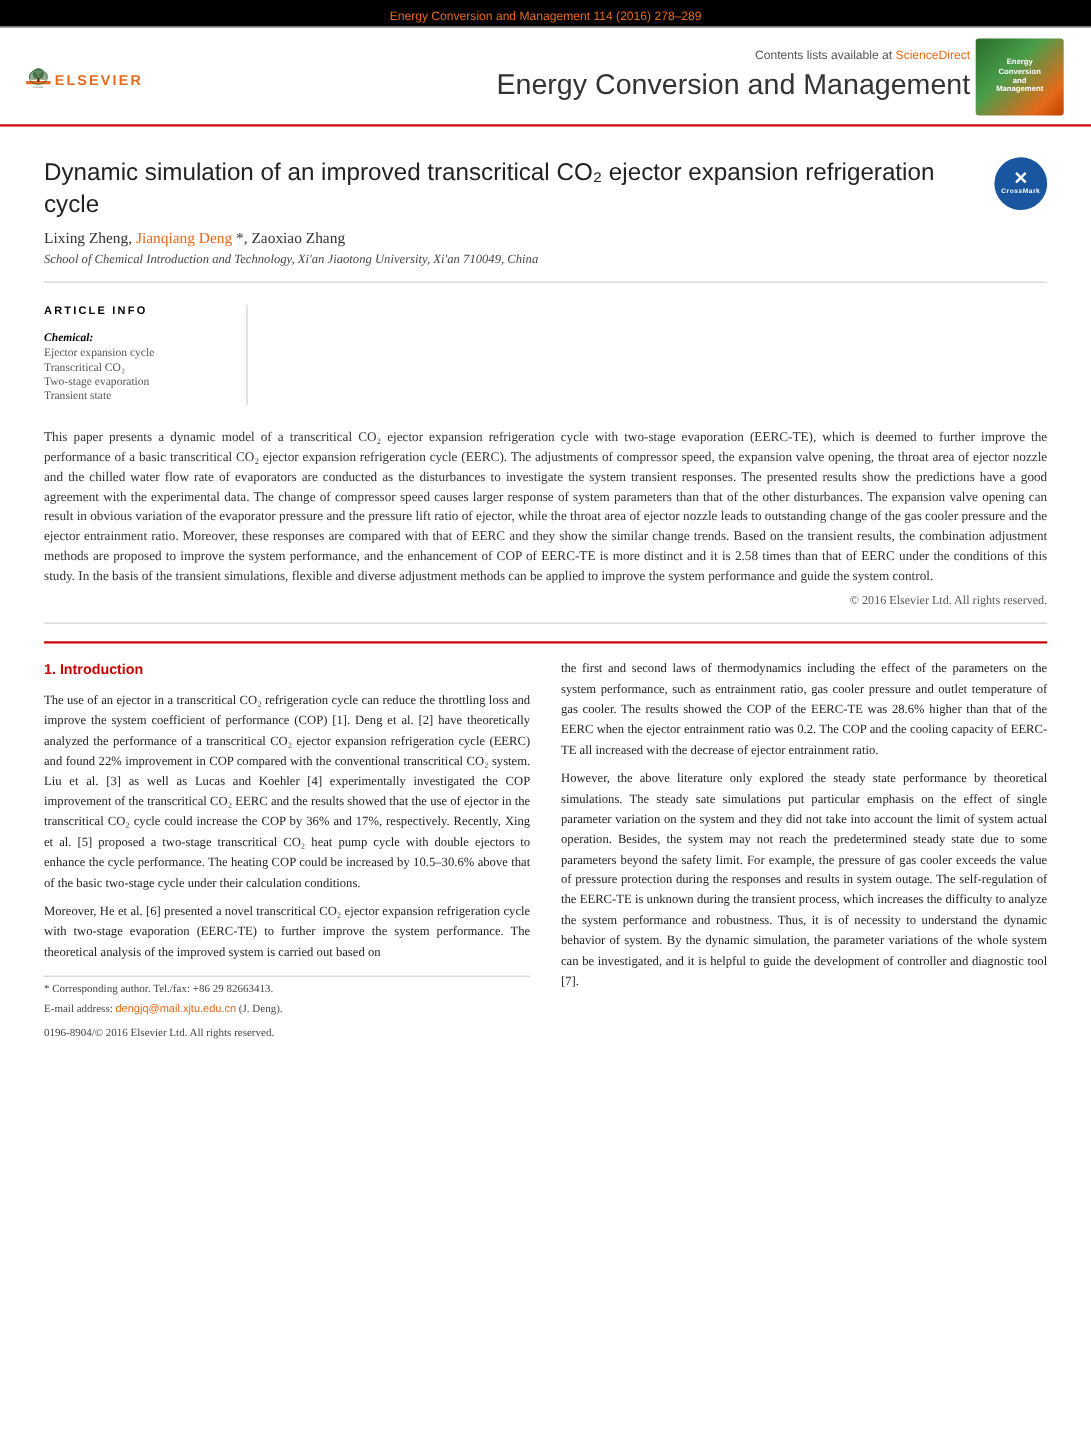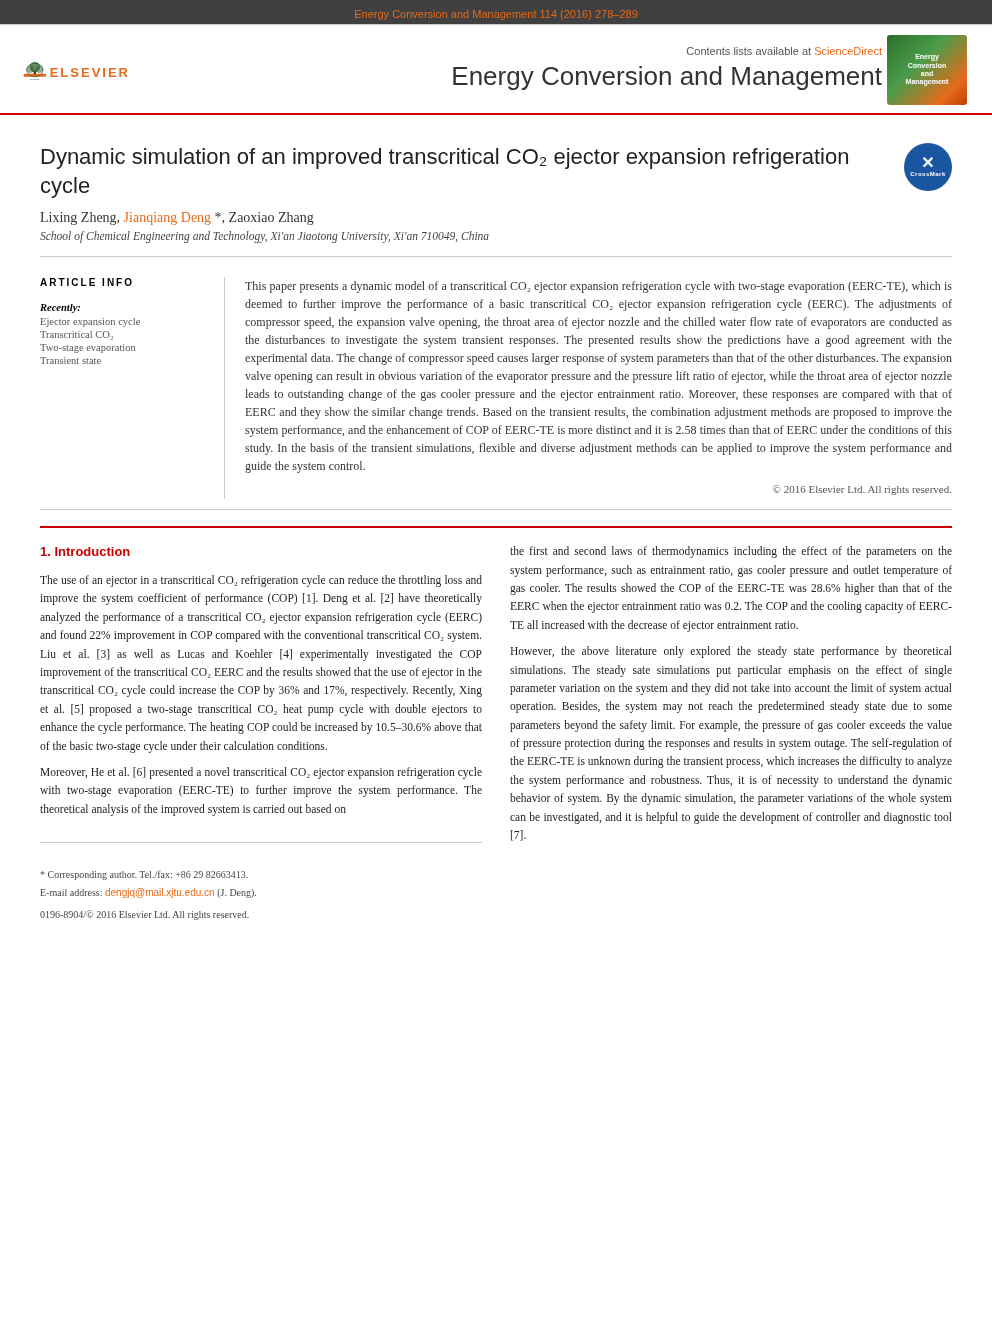--- a/index.html
+++ b/index.html
@@ -5,21 +5,21 @@
     * { margin: 0; padding: 0; box-sizing: border-box; }
     body {
       width: 992px;
       min-height: 1323px;
       background: #fff;
       font-family: 'Times New Roman', Times, serif;
       font-size: 13px;
       color: #000;
     }
     .top-bar {
-      background: #404040;
+      background: #000000;
       text-align: center;
       padding: 6px 0 2px 0;
       border-bottom: 1px solid #ccc;
     }
     .top-bar-link {
       color: #e56a1b;
       font-size: 11px;
       font-family: Arial, sans-serif;
     }
     .header-section {
@@ -153,20 +153,21 @@
     }
     .divider {
       border: none;
       border-top: 1px solid #ccc;
       margin: 10px 0;
     }
     .two-col {
       display: flex;
       gap: 20px;
       margin-top: 20px;
+      flex-direction: column;
     }
     .article-info {
       width: 185px;
       flex-shrink: 0;
       padding-right: 15px;
       border-right: 1px solid #ccc;
     }
     .section-header {
       font-family: Arial, sans-serif;
       font-size: 10px;
@@ -244,22 +245,22 @@
       font-family: Arial, sans-serif;
       font-weight: bold;
       color: #c00;
       margin-bottom: 8px;
     }
     .body-col p {
       margin-bottom: 8px;
     }
     .footnote-area {
       border-top: 1px solid #ccc;
-      margin-top: 24px;
-      padding-top: 24px;
+      margin-top: 12px;
+      padding-top: 4px;
       font-size: 10px;
       color: #444;
     }
     .footnote-area .fn-line {
       margin-bottom: 2px;
     }
     .doi-link {
       color: #e56a1b;
       font-size: 10px;
       font-family: Arial, sans-serif;
@@ -315,32 +316,32 @@
         <div class="crossmark-x">✕</div>
         <div class="crossmark-text">CrossMark</div>
       </div>
     </div>
   </div>
 
   <div class="authors">
     Lixing Zheng, <span class="author-link">Jianqiang Deng</span> *, Zaoxiao Zhang
   </div>
 
-  <div class="affiliation">School of Chemical Engineering and Technology, Xi'an Jiaotong University, Xi'an 710049, China</div>
+  <div class="affiliation">School of Chemical Introduction and Technology, Xi'an Jiaotong University, Xi'an 710049, China</div>
 
   <hr class="divider">
 
   <div class="two-col">
 
     <div class="article-info">
       <div class="section-header">ARTICLE INFO</div>
 
 
       <div class="keywords-section">
-        <span class="kw-label">Recently:</span>
+        <span class="kw-label">Chemical:</span>
         <span class="kw-item">Ejector expansion cycle</span>
         <span class="kw-item">Transcritical CO₂</span>
         <span class="kw-item">Two-stage evaporation</span>
         <span class="kw-item">Transient state</span>
       </div>
     </div>
 
     <div class="abstract-col">
       <div class="abstract-text">This paper presents a dynamic model of a transcritical CO₂ ejector expansion refrigeration cycle with two-stage evaporation (EERC-TE), which is deemed to further improve the performance of a basic transcritical CO₂ ejector expansion refrigeration cycle (EERC). The adjustments of compressor speed, the expansion valve opening, the throat area of ejector nozzle and the chilled water flow rate of evaporators are conducted as the disturbances to investigate the system transient responses. The presented results show the predictions have a good agreement with the experimental data. The change of compressor speed causes larger response of system parameters than that of the other disturbances. The expansion valve opening can result in obvious variation of the evaporator pressure and the pressure lift ratio of ejector, while the throat area of ejector nozzle leads to outstanding change of the gas cooler pressure and the ejector entrainment ratio. Moreover, these responses are compared with that of EERC and they show the similar change trends. Based on the transient results, the combination adjustment methods are proposed to improve the system performance, and the enhancement of COP of EERC-TE is more distinct and it is 2.58 times than that of EERC under the conditions of this study. In the basis of the transient simulations, flexible and diverse adjustment methods can be applied to improve the system performance and guide the system control.</div>
       <div class="copyright-line">© 2016 Elsevier Ltd. All rights reserved.</div>

